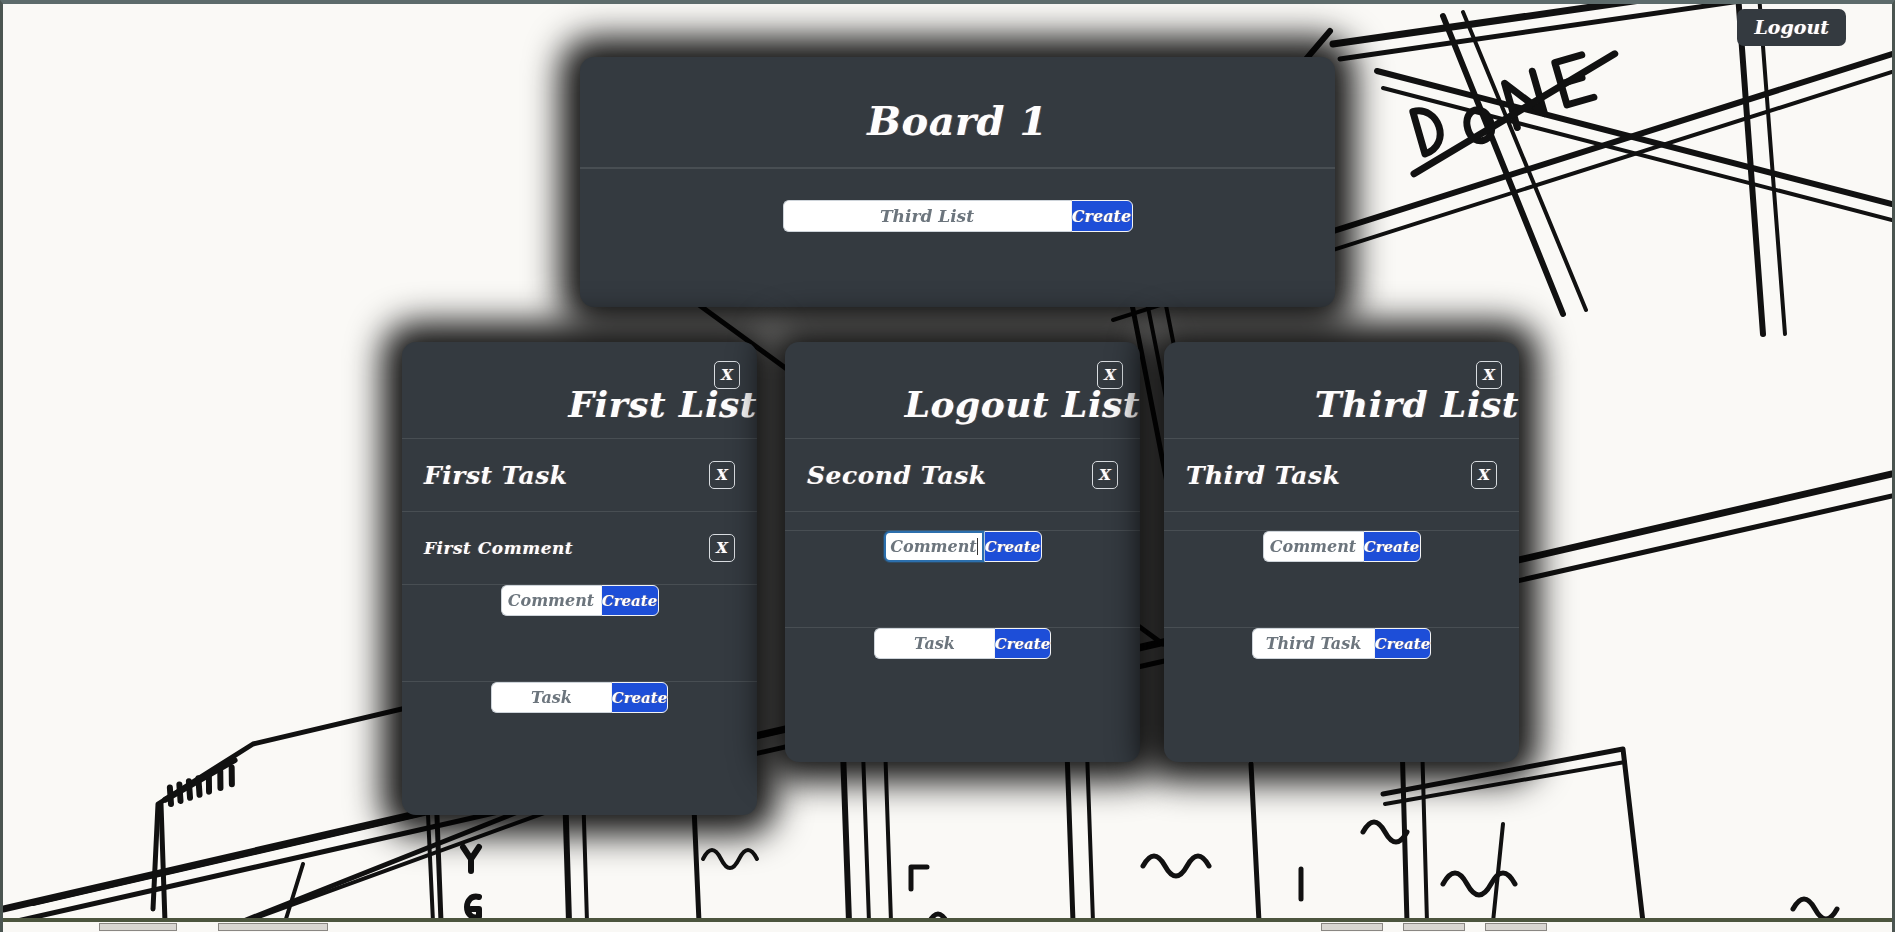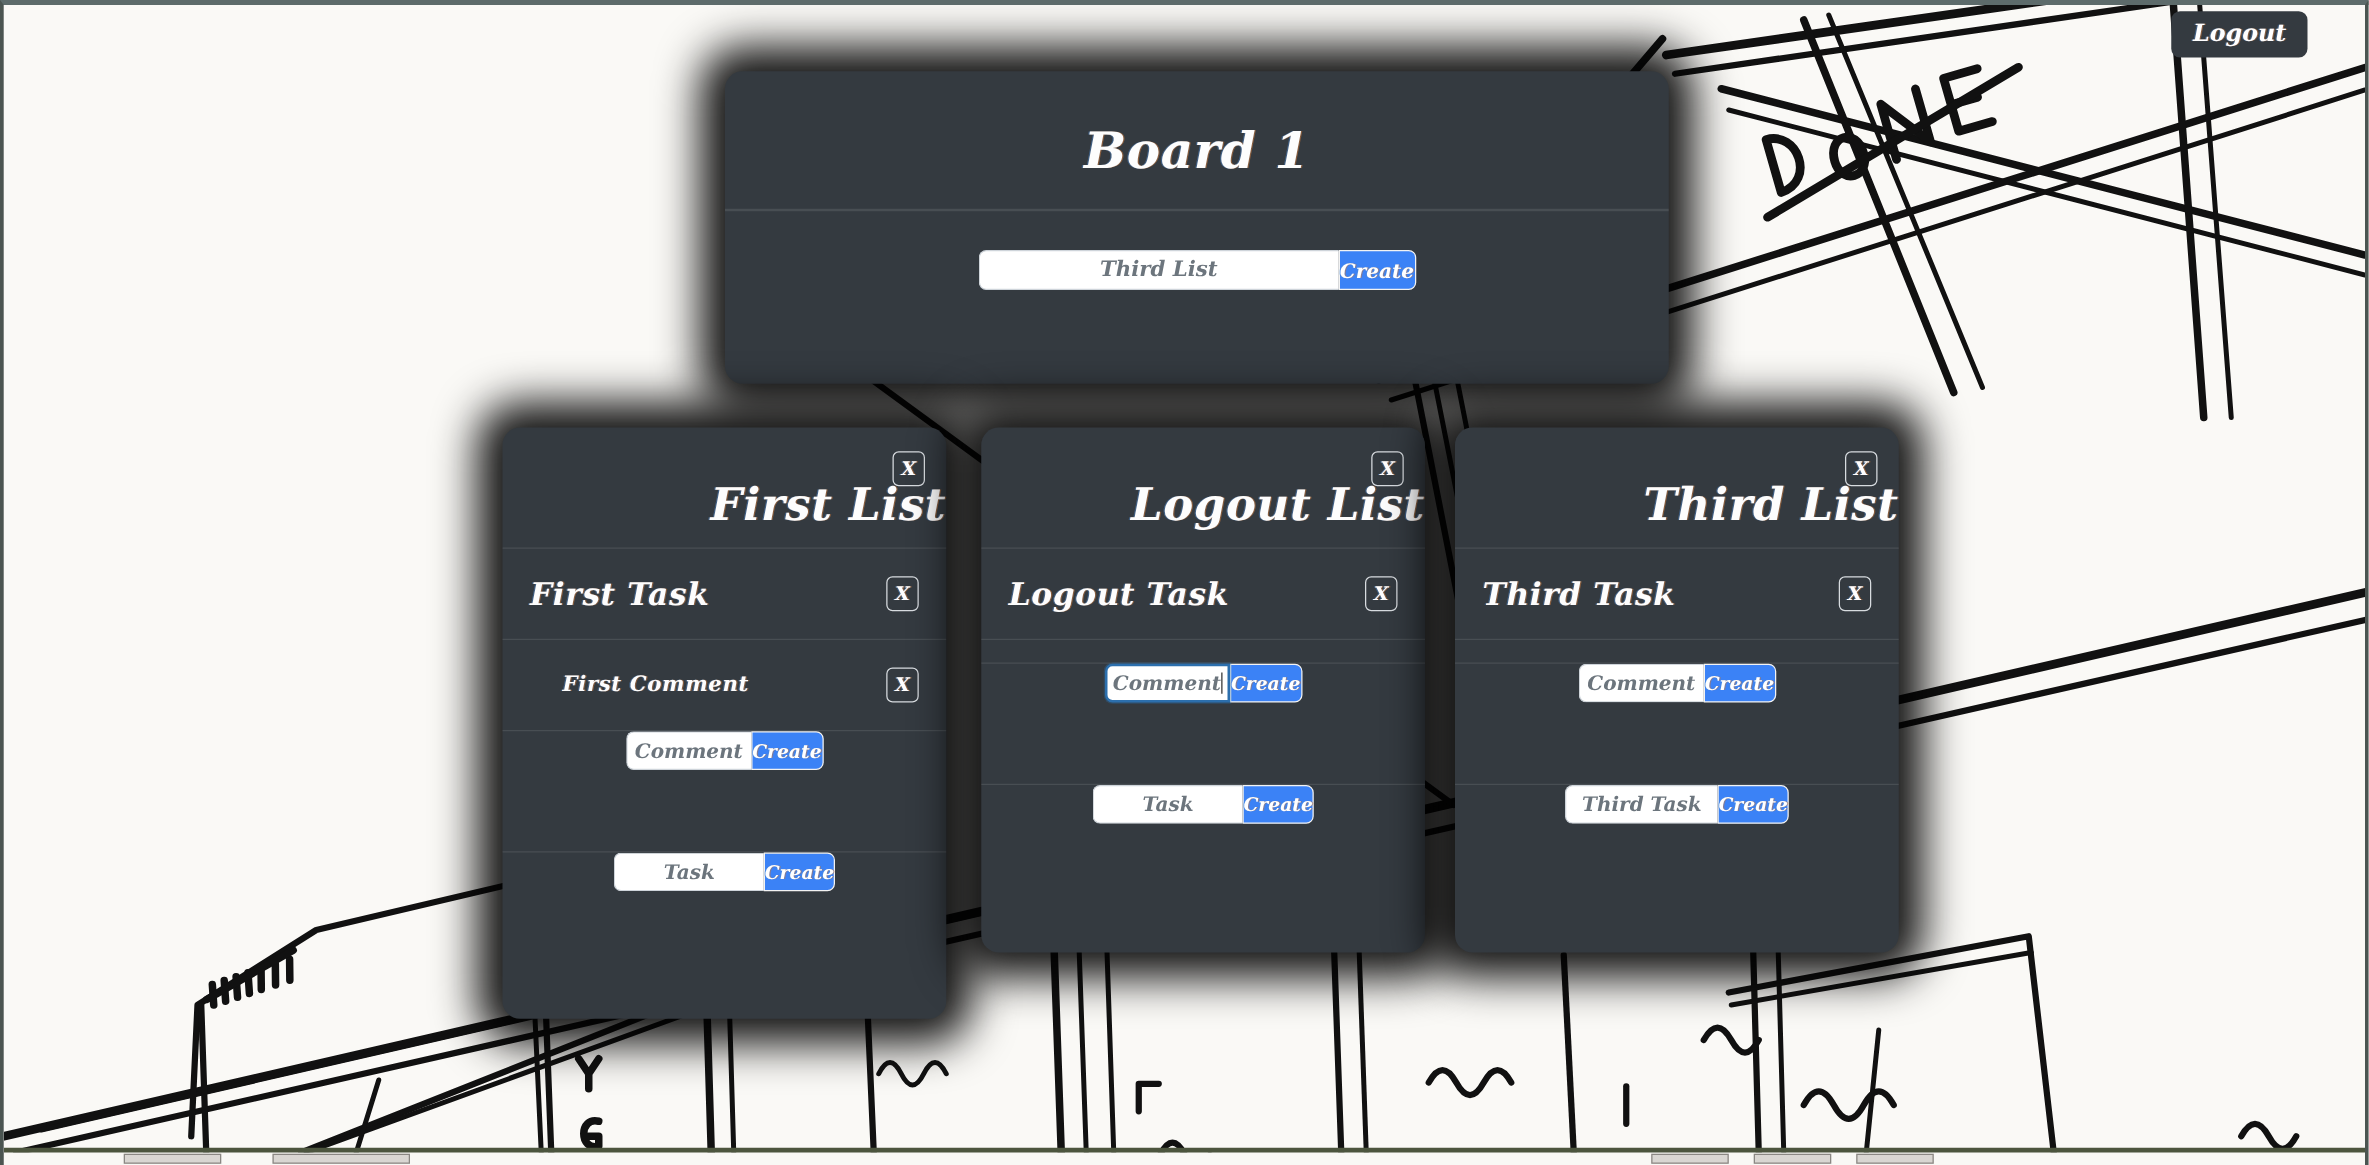--- a/index.html
+++ b/index.html
@@ -132,21 +132,21 @@
     display: inline-block;
     width: 1px;
     height: 1.05em;
     background: #333;
     margin-left: 0px;
     margin-right: -1px;
     vertical-align: middle;
   }
   .caret { display: none; }
   .ig-btn {
-    background: #3b82f6;
+    background: #1d4ed8;
     border: 1px solid #f3f3f3;
     border-radius: 0 6px 6px 0;
     color: #ffffff;
     font-family: "DejaVu Serif", serif;
     font-style: italic;
     font-weight: bold;
     display: flex;
     align-items: center;
     justify-content: center;
     box-sizing: border-box;
@@ -203,21 +203,21 @@
     align-items: center;
     padding: 0 22px;
     box-sizing: border-box;
   }
   .task-row { height: 72px; }
   .task-name {
     font-size: 25px;
     line-height: 1;
     flex: 1;
   }
-  .comment-row { height: 72px; margin-left: 26px; }
+  .comment-row { height: 72px; }
   .comment-name {
     font-size: 17px;
     line-height: 1;
     flex: 1;
   }
   .row .x-btn { position: static; margin-left: auto; flex: none; }
 
   .form-row {
     display: flex;
     justify-content: center;
@@ -429,21 +429,21 @@
 
     <div class="card list-card" id="list-card-1">
       <div class="card-inner">
         <div class="list-header">
           <div class="x-btn list-close">X</div>
           <div class="hw list-title">Logout List</div>
         </div>
         <div class="divider"></div>
 
         <div class="row task-row">
-          <div class="hw task-name">Logout Task</div>
+          <div class="hw task-name">Second Task</div>
           <div class="x-btn">X</div>
         </div>
         <div class="divider"></div>
         <div class="spacer-sm"></div>
         <div class="divider"></div>
 
         <div class="form-row comment-form-row">
           <div class="input-group">
             <div class="ig-input focused">
               <span>Comment</span>

